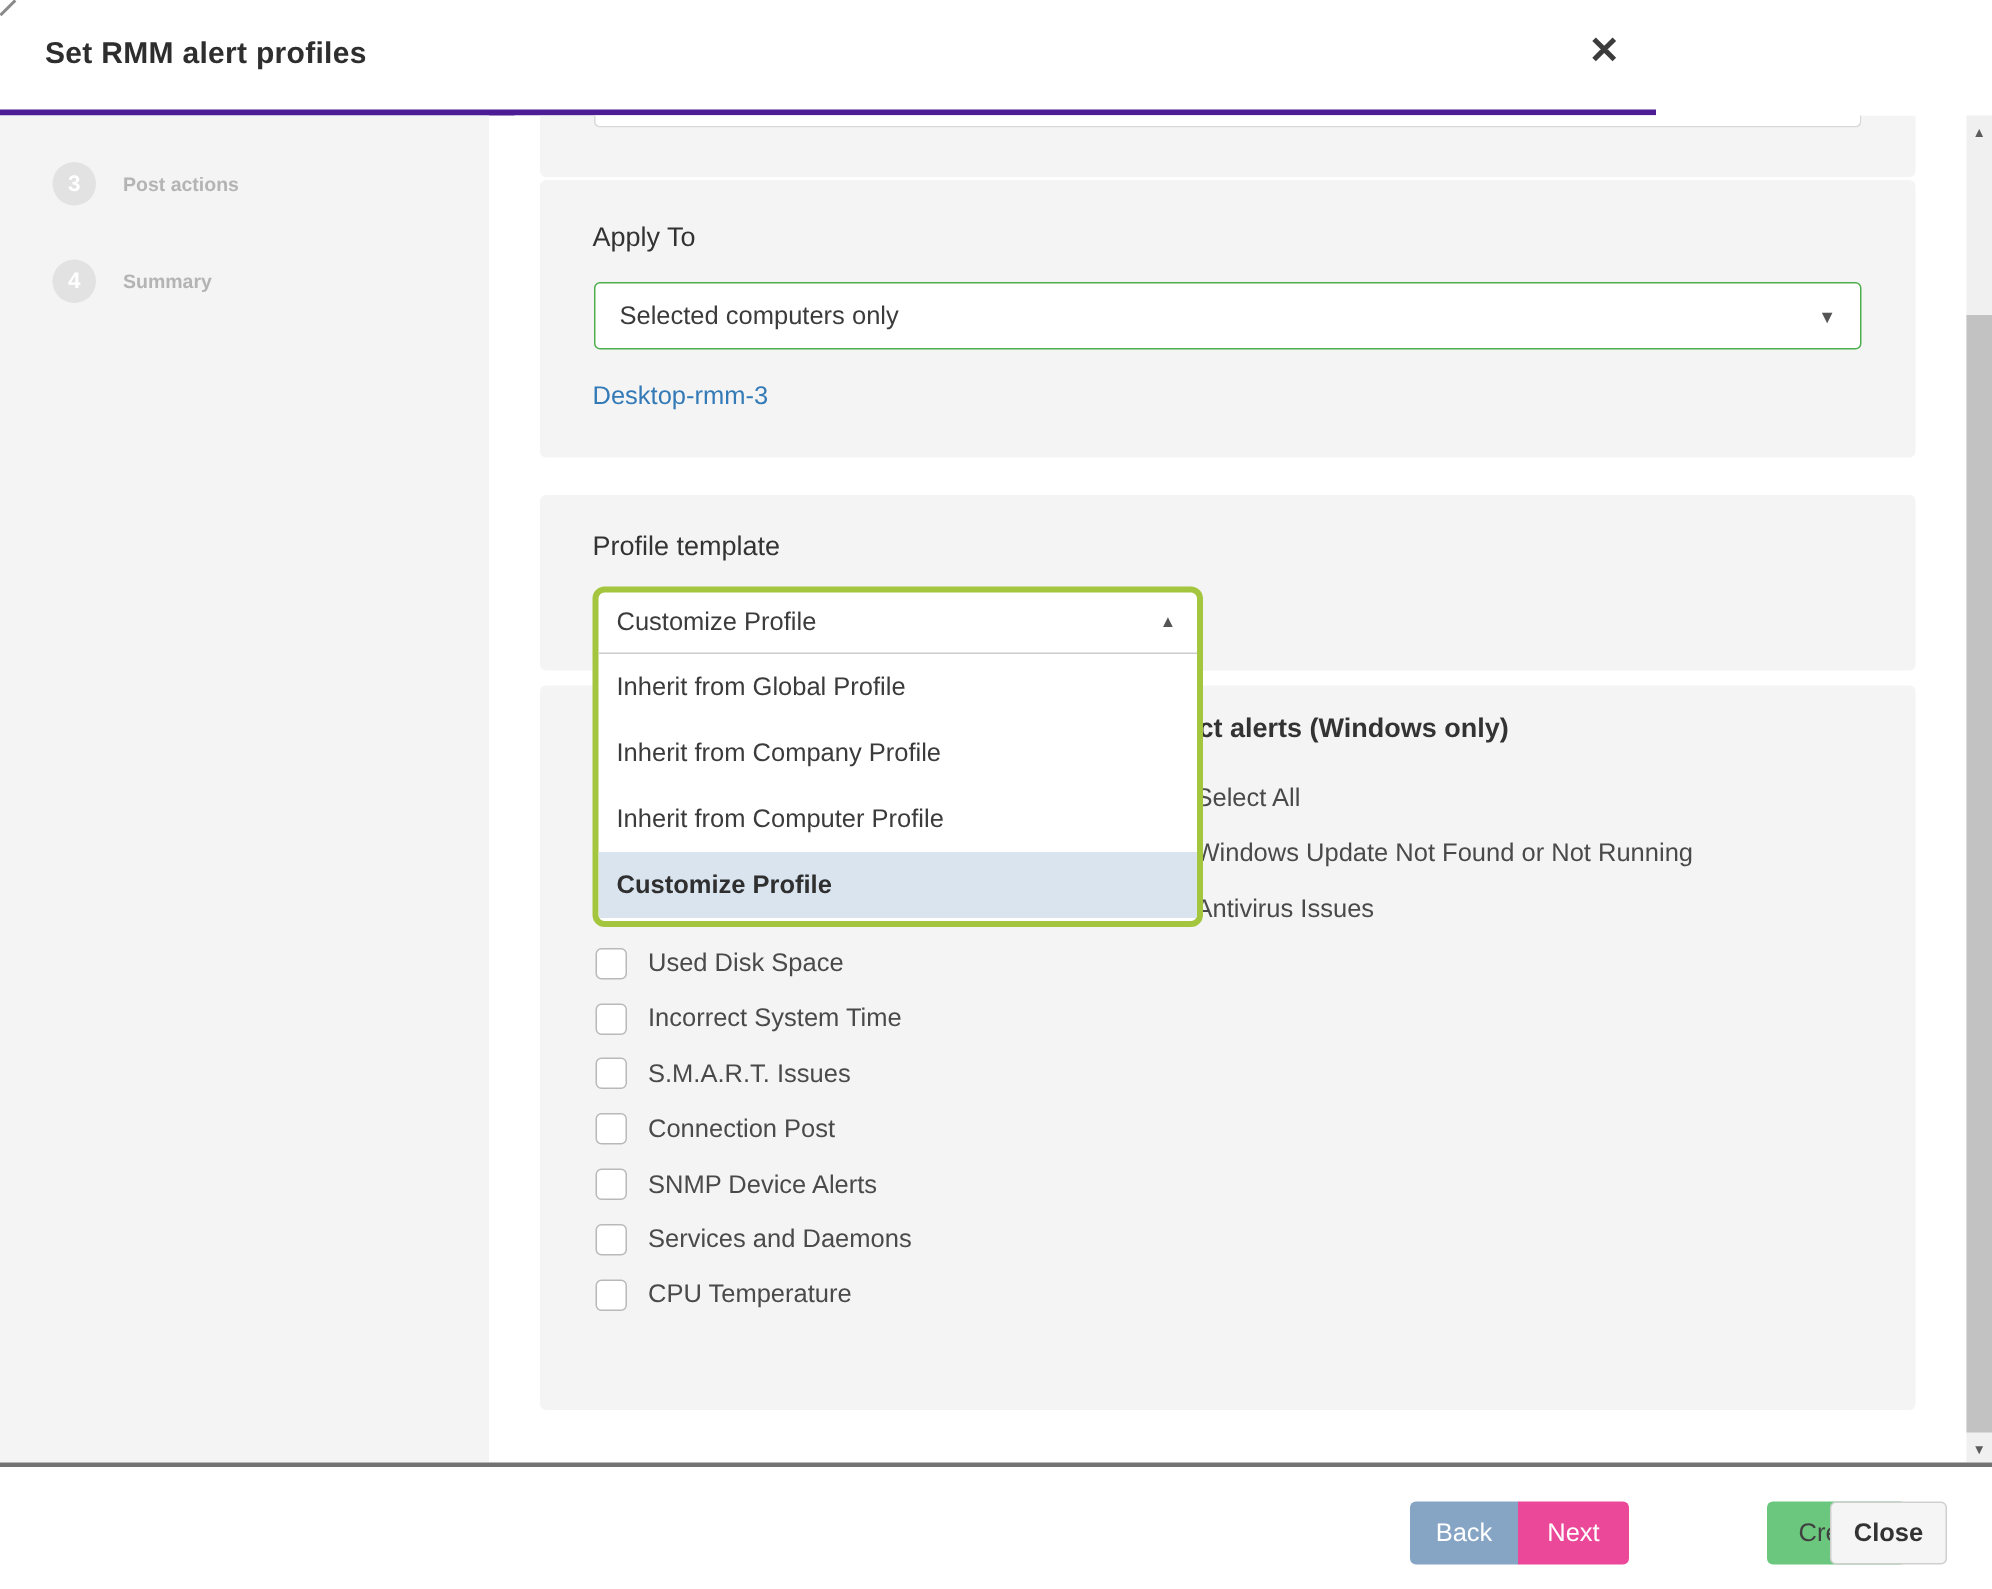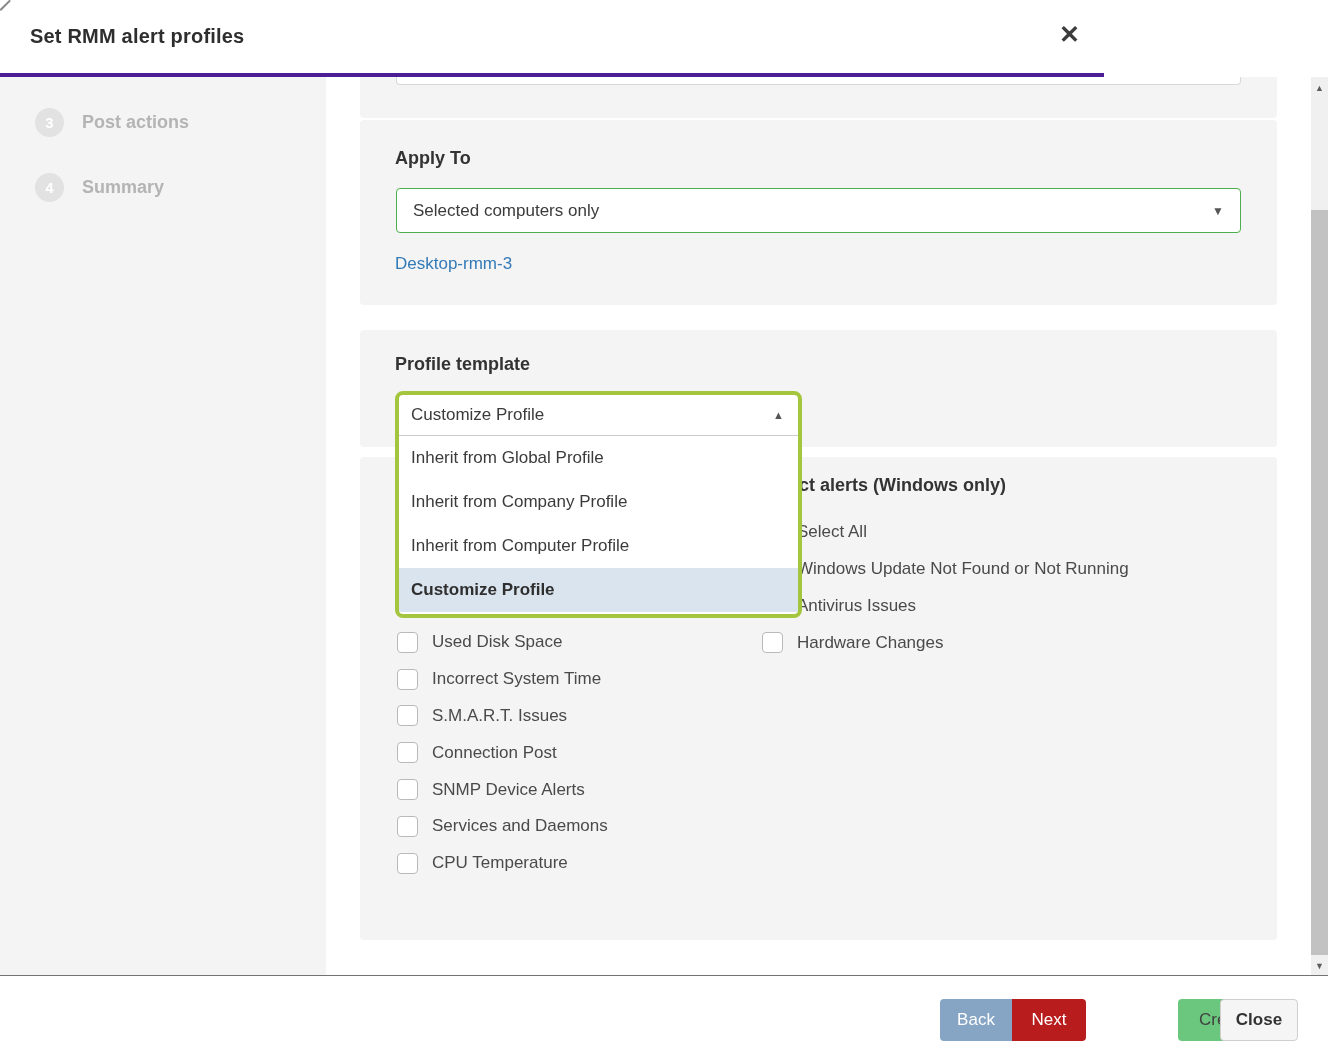--- a/index.html
+++ b/index.html
@@ -12,31 +12,31 @@
   .header { position:absolute; left:0; top:0; width:1104px; height:77px; background:#fff; border-bottom:4px solid #4c1d95; }
   .header-title { position:absolute; left:30px; top:25px; font-size:20px; font-weight:700; color:#2e2e2e; letter-spacing:.2px; }
   .close-x { position:absolute; right:24px; top:22px; font-size:25px; font-weight:700; color:#3c3c3c; cursor:pointer; line-height:1; }
   .corner-artifact { position:absolute; left:-6px; top:-6px; width:14px; height:14px; border-right:2px solid #8a8a8a; transform:rotate(45deg); }
 
   
   .sidebar { position:absolute; left:0; top:77px; width:326px; height:898px; background:#f4f4f4; }
   .step { position:absolute; left:35px; display:flex; align-items:center; cursor:default; }
   .step-1 { top:31px; } .step-2 { top:96px; }
   .step-circle { width:29px; height:29px; border-radius:50%; background:#e2e2e2; color:#fff; font-size:15px; font-weight:700; display:flex; align-items:center; justify-content:center; flex:0 0 29px; }
-  .step-label { margin-left:18px; font-size:18px; font-weight:600; color:#b4b4b4; }
+  .step-label { margin-left:18px; font-size:13px; font-weight:600; color:#b4b4b4; }
 
   
   .main { position:absolute; left:343px; top:77px; width:968px; height:898px; background:#fff; overflow:hidden; }
   .card { position:absolute; left:17px; width:917px; background:#f4f4f4; border-radius:4px; }
   .card-partial { top:0; height:41px; border-radius:0 0 4px 4px; }
   .partial-input { position:absolute; left:36px; top:-2px; width:845px; height:10px; background:#fff; border:1px solid #d8d8d8; border-top:none; border-radius:0 0 4px 4px; }
   .card-apply { top:43px; height:185px; }
   .card-template { top:253px; height:117px; }
   .card-alerts { top:380px; height:483px; }
-  .card-heading { position:absolute; left:35px; font-size:18px; font-weight:700; color:#333; }
+  .card-heading { position:absolute; left:35px; font-size:18px; font-weight:400; color:#333; }
   .h-apply { top:28px; } .h-template { top:24px; }
 
   .select-box { position:absolute; left:36px; top:68px; width:845px; height:45px; background:#fff; border:1px solid #4cae4c; border-radius:4px; display:flex; align-items:center; padding:18px 16px; font-size:17px; color:#3b3b3b; cursor:pointer; }
   .select-caret { margin-left:auto; font-size:12px; color:#555; }
   .computer-link { position:absolute; left:35px; top:134px; font-size:17px; color:#337ab7; cursor:pointer; }
 
   
   .alerts-heading { position:absolute; left:402px; top:18px; font-size:18px; font-weight:700; color:#333; white-space:nowrap; }
   .cb-col { position:absolute; }
   .cb-col-left { left:37px; top:167px; }
@@ -53,24 +53,24 @@
   .dd-item { height:44px; display:flex; align-items:center; padding-left:12px; font-size:17px; color:#3b3b3b; cursor:pointer; }
   .dd-item.highlighted { background:#d9e4ee; font-weight:700; color:#2f2f2f; }
 
   
   .scrollbar { position:absolute; right:0; top:77px; width:17px; height:898px; background:#f0f0f0; }
   .sb-arrow { position:absolute; left:0; width:17px; text-align:center; font-size:9px; color:#5c5c5c; cursor:pointer; }
   .sb-up { top:6px; } .sb-down { top:884px; }
   .sb-thumb { position:absolute; left:0; top:133px; width:17px; height:745px; background:#c2c2c2; cursor:pointer; }
 
   
-  .footer { position:absolute; left:0; top:975px; width:1328px; height:84px; background:#fff; border-top:1px solid #737373; }
+  .footer { position:absolute; left:0; top:975px; width:1328px; height:84px; background:#fff; border-top:3px solid #737373; }
   .btn { position:absolute; top:23px; height:42px; border:none; font-family:inherit; font-size:17px; display:flex; align-items:center; justify-content:center; cursor:pointer; }
   .btn-back  { left:940px;  width:72px; background:#86a5c5; color:#fff; border-radius:4px 0 0 4px; }
-  .btn-next  { left:1012px; width:74px; background:#b91c1c; color:#fff; border-radius:0 4px 4px 0; }
+  .btn-next  { left:1012px; width:74px; background:#ec4899; color:#fff; border-radius:0 4px 4px 0; }
   .btn-create{ left:1178px; width:93px; background:#6bc77e; color:#404040; border-radius:4px; }
   .btn-close { left:1220px; width:78px; background:#f5f5f5; color:#333; border:1px solid #cfcfcf; border-radius:4px;font-weight:bold; }
 </style>
 </head>
 <body>
 
 <div class="header">
   <span class="corner-artifact"></span>
   <div class="header-title">Set RMM alert profiles</div>
   <div class="close-x">✕</div>
@@ -119,24 +119,20 @@
         <div class="cb-row">
           <span class="checkbox"></span>
           <span class="cb-label">Windows Update Not Found or Not Running</span>
         </div>
 
         <div class="cb-row">
           <span class="checkbox"></span>
           <span class="cb-label">Antivirus Issues</span>
         </div>
 
-        <div class="cb-row">
-          <span class="checkbox"></span>
-          <span class="cb-label">Hardware Changes</span>
-        </div>
       </div>
 
     <div class="cb-col cb-col-left">
 
         <div class="cb-row">
           <span class="checkbox"></span>
           <span class="cb-label">Used Disk Space</span>
         </div>
 
         <div class="cb-row">

